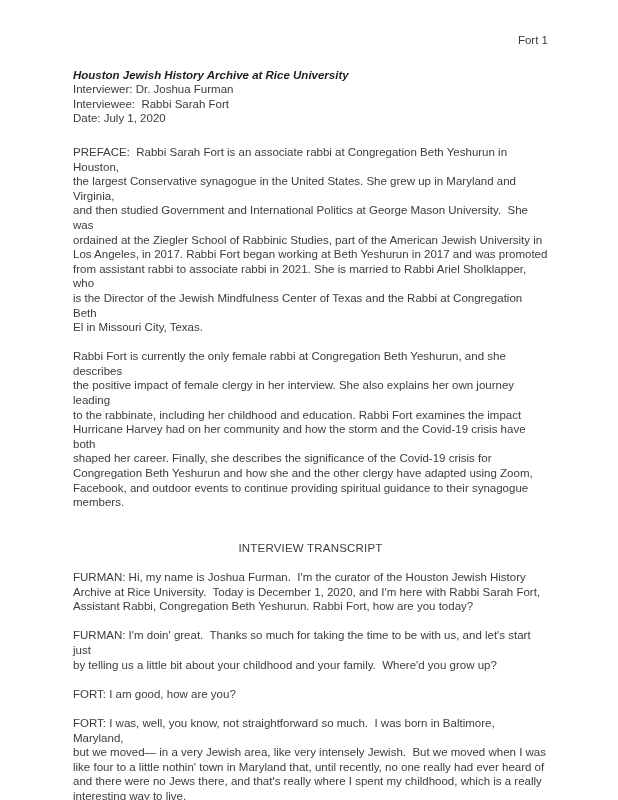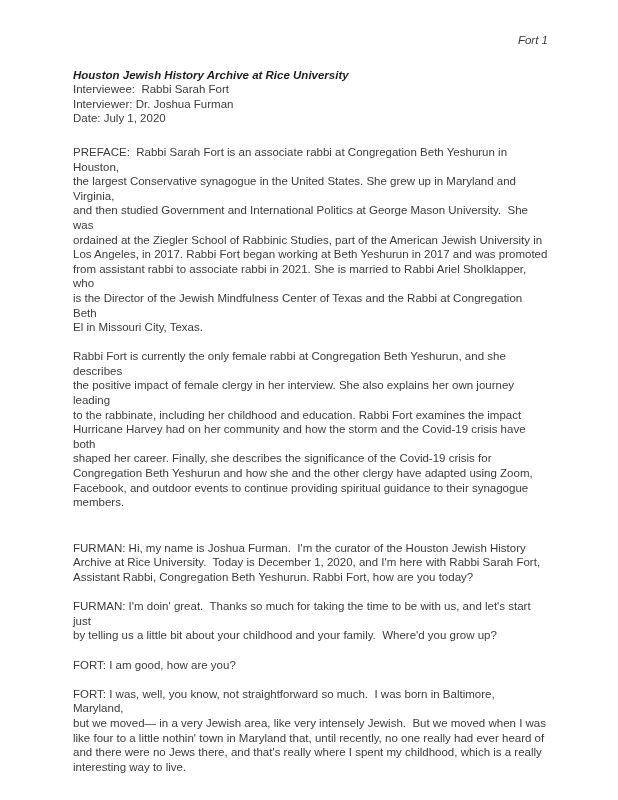--- a/index.html
+++ b/index.html
@@ -16,21 +16,20 @@
     height: 800px;
     padding: 33px 70px 0 73px;
     font-family: "Liberation Sans", "DejaVu Sans", sans-serif;
     font-size: 11.5px;
     line-height: 14.6px;
     color: #3c3c3c;
   }
   .page-number {
     text-align: right;
     margin: 0 0 20px 0;
-    font-style: italic;
   }
   .header-block {
     margin: 0 0 19px 0;
   }
   .doc-title {
     font-weight: bold;
     color: #1f1f1f;
     font-style: italic;
   }
   p.para {
@@ -54,22 +53,22 @@
 </style>
 </head>
 <body>
 
 <div class="page">
 
   <div class="page-number">Fort 1</div>
 
   <div class="header-block">
     <div class="doc-title">Houston Jewish History Archive at Rice University</div>
+    <div class="line">Interviewer: Dr. Joshua Furman</div>
     <div class="line">Interviewee:  Rabbi Sarah Fort</div>
-    <div class="line">Interviewer: Dr. Joshua Furman</div>
     <div class="line">Date: July 1, 2020</div>
   </div>
 
   <p class="para">PREFACE:  Rabbi Sarah Fort is an associate rabbi at Congregation Beth Yeshurun in Houston,
 the largest Conservative synagogue in the United States. She grew up in Maryland and Virginia,
 and then studied Government and International Politics at George Mason University.  She was
 ordained at the Ziegler School of Rabbinic Studies, part of the American Jewish University in
 Los Angeles, in 2017. Rabbi Fort began working at Beth Yeshurun in 2017 and was promoted
 from assistant rabbi to associate rabbi in 2021. She is married to Rabbi Ariel Sholklapper, who
 is the Director of the Jewish Mindfulness Center of Texas and the Rabbi at Congregation Beth
@@ -78,20 +77,21 @@
   <p class="para summary">Rabbi Fort is currently the only female rabbi at Congregation Beth Yeshurun, and she describes
 the positive impact of female clergy in her interview. She also explains her own journey leading
 to the rabbinate, including her childhood and education. Rabbi Fort examines the impact
 Hurricane Harvey had on her community and how the storm and the Covid-19 crisis have both
 shaped her career. Finally, she describes the significance of the Covid-19 crisis for
 Congregation Beth Yeshurun and how she and the other clergy have adapted using Zoom,
 Facebook, and outdoor events to continue providing spiritual guidance to their synagogue
 members.</p>
 
 
+  <div class="section-heading">INTERVIEW TRANSCRIPT</div>
 
   <p class="para">FURMAN: Hi, my name is Joshua Furman.  I'm the curator of the Houston Jewish History
 Archive at Rice University.  Today is December 1, 2020, and I'm here with Rabbi Sarah Fort,
 Assistant Rabbi, Congregation Beth Yeshurun. Rabbi Fort, how are you today?</p>
 
   <p class="para">FURMAN: I'm doin' great.  Thanks so much for taking the time to be with us, and let's start just
 by telling us a little bit about your childhood and your family.  Where'd you grow up?</p>
 
   <p class="para">FORT: I am good, how are you?</p>
 

